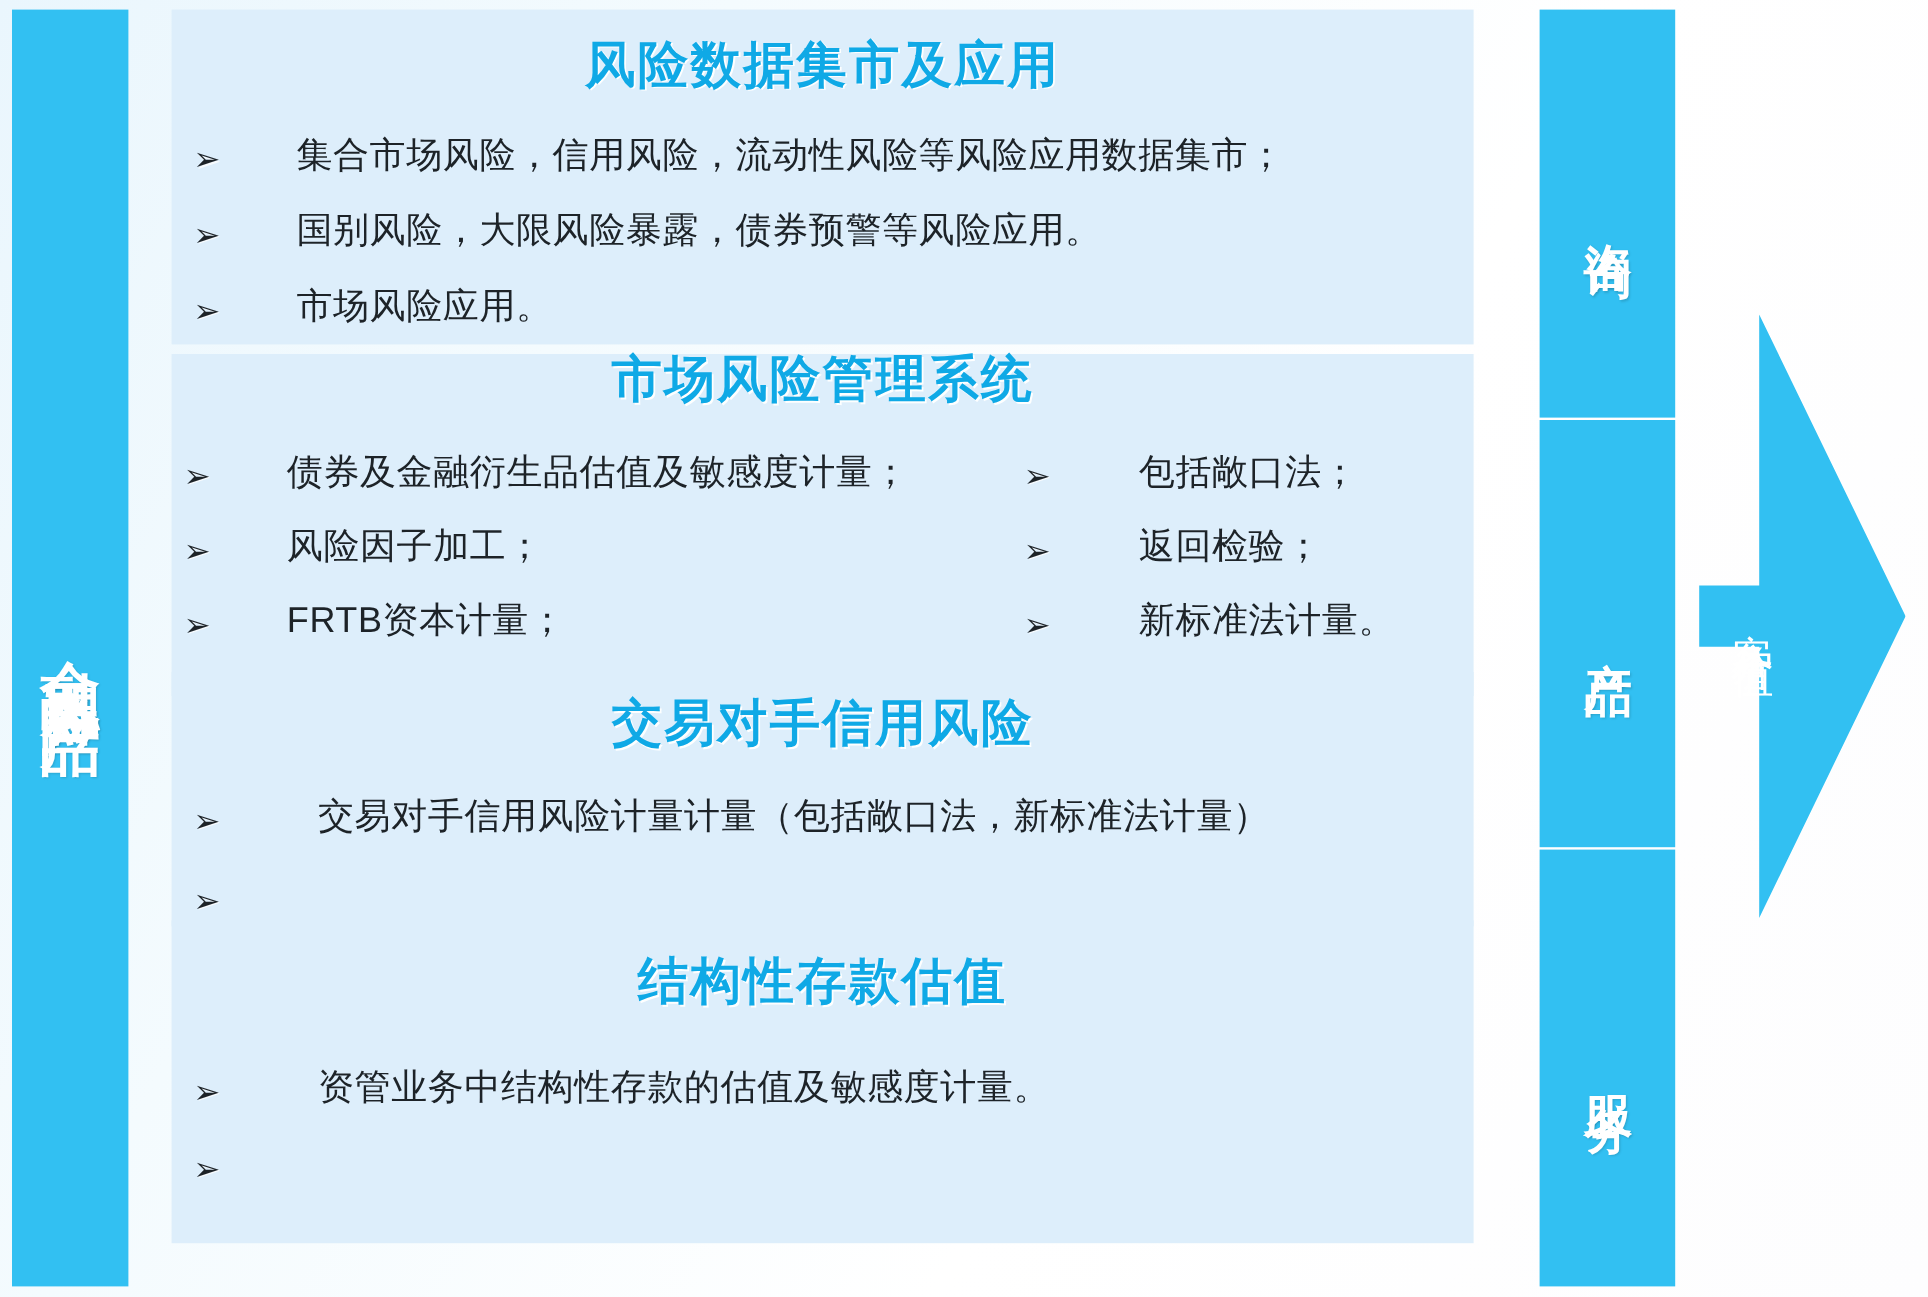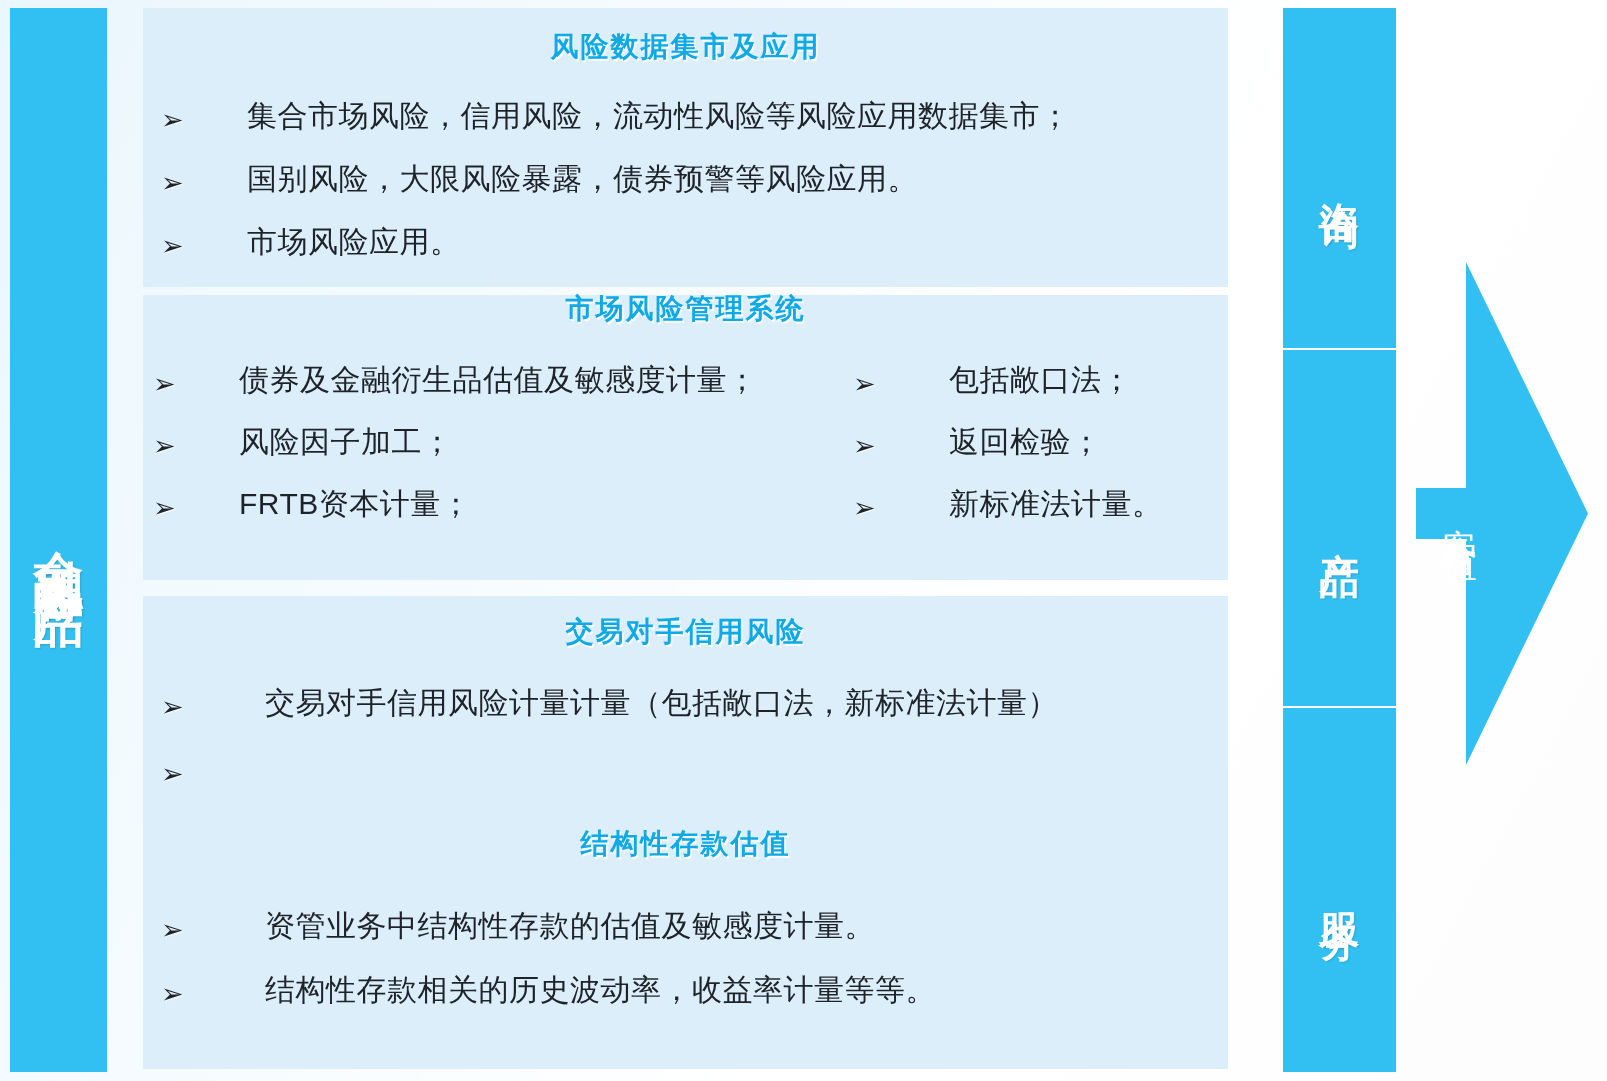--- a/index.html
+++ b/index.html
@@ -50,21 +50,21 @@
   .panel {
     position: absolute;
     left: 0;
     width: 1085px;
     background: #ddeefb;
     box-sizing: border-box;
   }
   .panel-title {
     text-align: center;
     color: #0fa9e6;
-    font-size: 28px;
+    font-size: 42px;
     font-weight: bold;
     letter-spacing: 2px;
     text-shadow: 1.5px 1.5px 0 rgba(255,255,255,0.95);
     line-height: 1;
   }
   .bullets {
     position: relative;
   }
   .bullet-row {
     display: flex;
@@ -88,22 +88,22 @@
     font-size: 30px;
     color: #1d2328;
     line-height: 1;
     white-space: nowrap;
     letter-spacing: 0.5px;
   }
 
   
   #panel-0 { top: 4px;   height: 279px; }
   #panel-1 { top: 291px; height: 285px; }
-  #panel-2 { top: 592px; height: 212px; }
-  #panel-3 { top: 796px; height: 269px; }
+  #panel-2 { top: 556px; height: 212px; }
+  #panel-3 { top: 763px; height: 269px; }
 
   #panel-0 .panel-title { margin-top: 25px; }
   #panel-1 .panel-title { }
   #panel-2 .panel-title { margin-top: 22px; }
   #panel-3 .panel-title { margin-top: 30px; }
 
   #panel-0 .bullets { margin-top: 40px; padding-left: 18px; }
   #panel-1 .bullets { margin-top: 42px; padding-left: 10px; }
   #panel-2 .bullets { margin-top: 42px; padding-left: 18px; }
   #panel-3 .bullets { margin-top: 53px; padding-left: 18px; }
@@ -268,21 +268,20 @@
 
   <div class="panel" id="panel-3">
     <div class="panel-title">结构性存款估值</div>
     <div class="bullets">
       <div class="bullet-row">
         <span class="bullet-marker">➢</span>
         <span class="bullet-text">资管业务中结构性存款的估值及敏感度计量。</span>
       </div>
       <div class="bullet-row">
         <span class="bullet-marker">➢</span>
-        <span class="bullet-text">结构性存款相关的历史波动率，收益率计量等等。</span>
       </div>
     </div>
   </div>
 
 </div>
 
 <div id="stage-col">
   <div class="stage-cell" id="stage-0">
     <span class="vlabel">咨询</span>
   </div>

